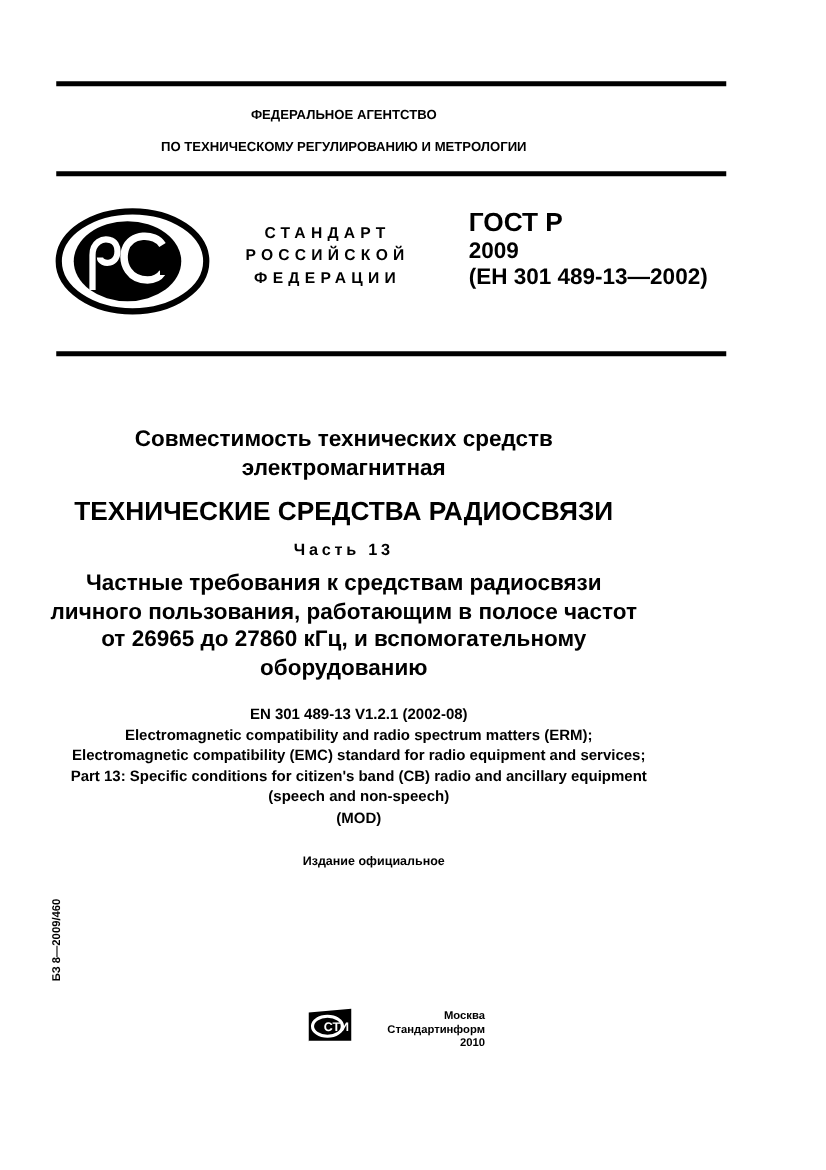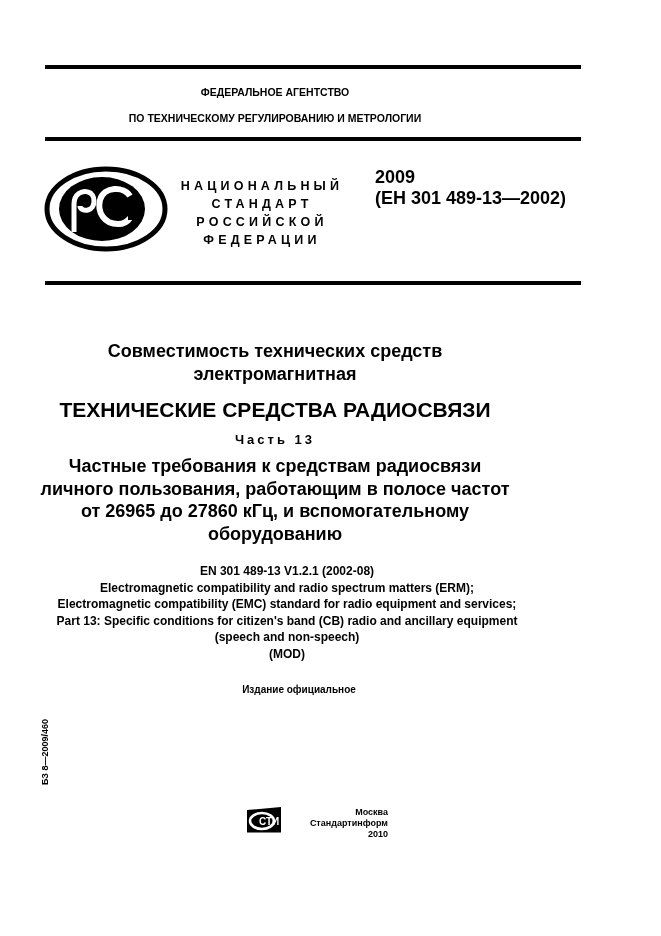--- a/index.html
+++ b/index.html
@@ -40,27 +40,27 @@
     <path d="M30 66 L30 38 C30 28 38 24 44 26 C52 28 52 42 44 44 C40 45 36 43 36 40" fill="none" stroke="#fff" stroke-width="5"></path>
 
     <path d="M86 30 C80 20 60 20 56 34 C53 46 60 58 74 58 C80 58 84 55 86 52" fill="none" stroke="#fff" stroke-width="6"></path>
 
     <rect x="74" y="36" width="26" height="6" fill="#000"></rect>
     <rect x="84" y="36" width="6" height="18" fill="#000"></rect>
   </svg>
 </div>
 
 <div class="natl" style="top:177px;">
-  <div>НАЦИОНАЛЬНЫЙ</div>
   <div>СТАНДАРТ</div>
   <div>РОССИЙСКОЙ</div>
   <div>ФЕДЕРАЦИИ</div>
 </div>
 
 <div class="gost" style="top:167px;">
+  <div class="big">ГОСТ Р</div>
   <div class="mid">2009</div>
   <div class="mid">(ЕН 301 489-13—2002)</div>
 </div>
 
 <div class="rule" style="top:281px;"></div>
 
 <div class="center t1" style="top:340px;">Совместимость технических средств</div>
 <div class="center t1" style="top:363px;">электромагнитная</div>
 <div class="center t2" style="top:398px;">ТЕХНИЧЕСКИЕ СРЕДСТВА РАДИОСВЯЗИ</div>
 <div class="center part" style="top:432px;">Часть 13</div>

